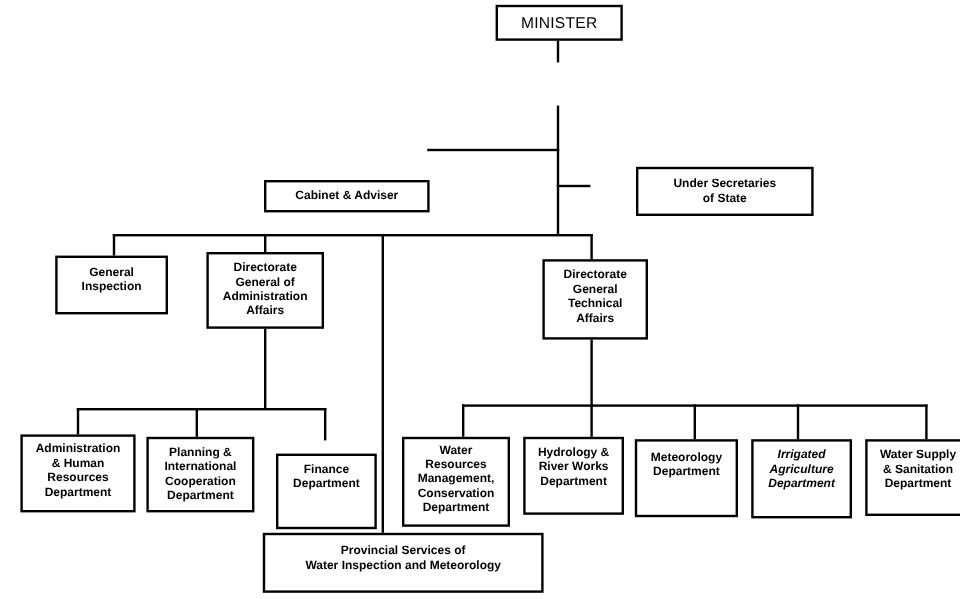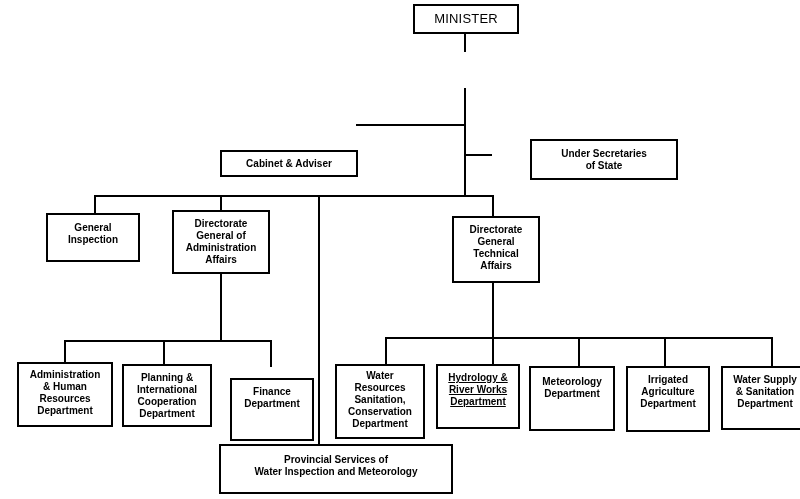--- a/index.html
+++ b/index.html
@@ -90,34 +90,34 @@
 Cooperation
 Department</span>
   </div>
   <div class="box" style="left:218px;top:366px;width:84px;height:63px;padding-top:6px;margin-top:12px;">
     <span>Finance
 Department</span>
   </div>
   <div class="box" style="left:323px;top:364px;width:90px;height:75px;padding-top:4px;">
     <span>Water
 Resources
-Sanitation,
+Management,
 Conservation
 Department</span>
   </div>
-  <div class="box" style="left:424px;top:364px;width:84px;height:65px;padding-top:6px;text-decoration:underline;">
+  <div class="box" style="left:424px;top:364px;width:84px;height:65px;padding-top:6px;">
     <span>Hydrology &amp;
 River Works
 Department</span>
   </div>
   <div class="box" style="left:517px;top:366px;width:86px;height:65px;padding-top:8px;">
     <span>Meteorology
 Department</span>
   </div>
-  <div class="box" style="left:614px;top:366px;width:84px;height:66px;padding-top:6px;">
+  <div class="box" style="left:614px;top:366px;width:84px;height:66px;padding-top:6px;font-style:italic;">
     <span>Irrigated
 Agriculture
 Department</span>
   </div>
   <div class="box" style="left:709px;top:366px;width:88px;height:64px;padding-top:6px;">
     <span>Water Supply
 &amp; Sanitation
 Department</span>
   </div>
   <div class="box" style="left:207px;top:444px;width:234px;height:50px;padding-top:8px;">

